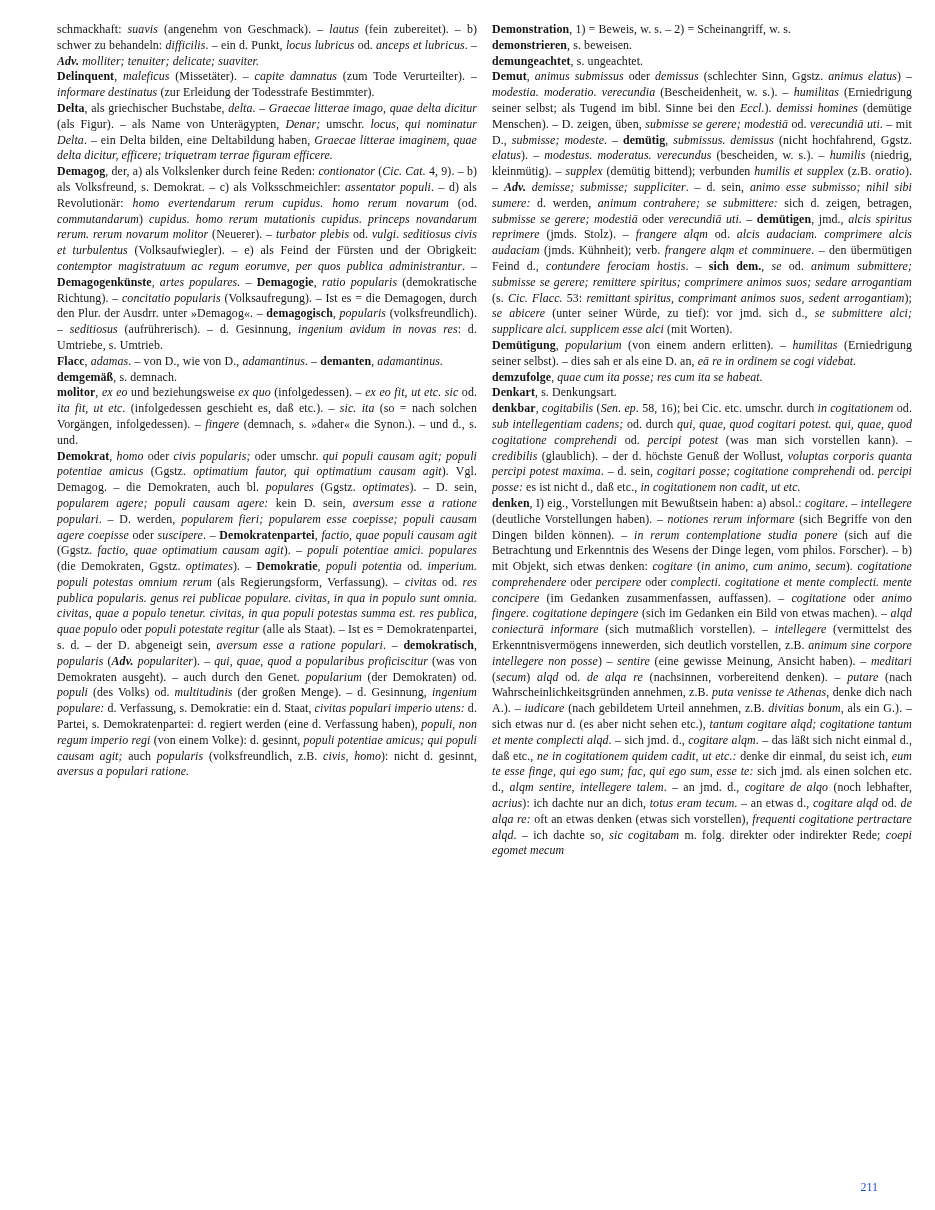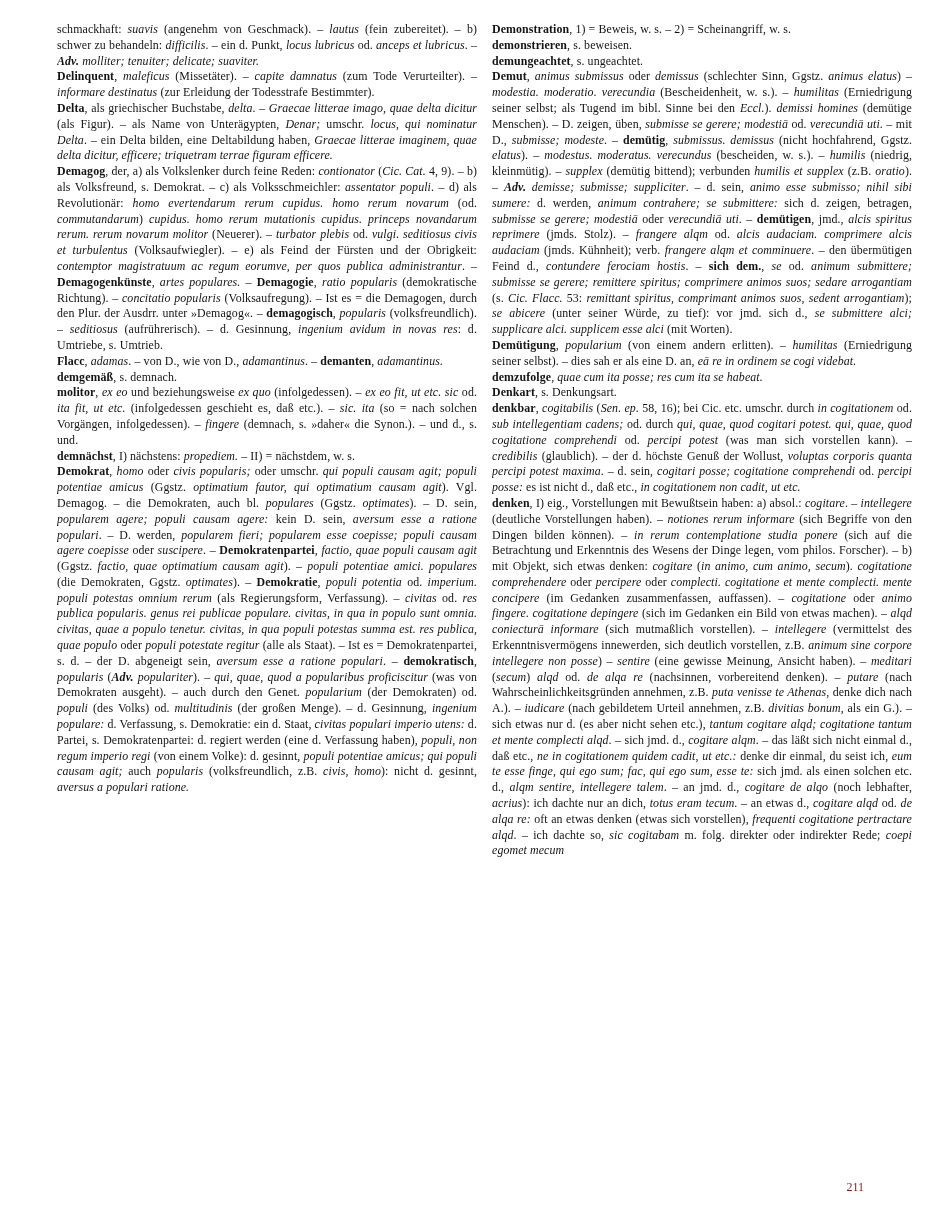--- a/index.html
+++ b/index.html
@@ -47,41 +47,40 @@
     padding: 0;
   }
   .entry b {
     font-weight: bold;
   }
   .entry i {
     font-style: italic;
   }
   .page-number {
     position: absolute;
-    right: 71px;
+    right: 57px;
     bottom: 16px;
     font-size: 12px;
     line-height: 14px;
-    color: #7f1d1d;
+    color: #1d4ed8;
   }
 </style>
 </head>
 <body>
 
 <div class="page">
   <div class="columns">
     <div class="col" id="col-left">
         <p class="entry">schmackhaft: <i>suavis</i> (angenehm von Geschmack). – <i>lautus</i> (fein zubereitet). – b) schwer zu behandeln: <i>difficilis</i>. – ein d. Punkt, <i>locus lubricus</i> od. <i>anceps et lubricus</i>. – <b><i>Adv.</i></b> <i>molliter; tenuiter; delicate; suaviter.</i></p>
         <p class="entry"><b>Delinquent</b>, <i>maleficus</i> (Missetäter). – <i>capite damnatus</i> (zum Tode Verurteilter). – <i>informare destinatus</i> (zur Erleidung der Todesstrafe Bestimmter).</p>
         <p class="entry"><b>Delta</b>, als griechischer Buchstabe, <i>delta</i>. – <i>Graecae litterae imago, quae delta dicitur</i> (als Figur). – als Name von Unterägypten, <i>Denar;</i> umschr. <i>locus, qui nominatur Delta</i>. – ein Delta bilden, eine Deltabildung haben, <i>Graecae litterae imaginem, quae delta dicitur, efficere; triquetram terrae figuram efficere.</i></p>
         <p class="entry"><b>Demagog</b>, der, a) als Volkslenker durch feine Reden: <i>contionator</i> (<i>Cic. Cat.</i> 4, 9). – b) als Volksfreund, s. Demokrat. – c) als Volksschmeichler: <i>assentator populi</i>. – d) als Revolutionär: <i>homo evertendarum rerum cupidus. homo rerum novarum</i> (od. <i>commutandarum</i>) <i>cupidus. homo rerum mutationis cupidus. princeps novandarum rerum. rerum novarum molitor</i> (Neuerer). – <i>turbator plebis</i> od. <i>vulgi. seditiosus civis et turbulentus</i> (Volksaufwiegler). – e) als Feind der Fürsten und der Obrigkeit: <i>contemptor magistratuum ac regum eorumve, per quos publica administrantur</i>. – <b>Demagogenkünste</b>, <i>artes populares.</i> – <b>Demagogie</b>, <i>ratio popularis</i> (demokratische Richtung). – <i>concitatio popularis</i> (Volksaufregung). – Ist es = die Demagogen, durch den Plur. der Ausdrr. unter »Demagog«. – <b>demagogisch</b>, <i>popularis</i> (volksfreundlich). – <i>seditiosus</i> (aufrührerisch). – d. Gesinnung, <i>ingenium avidum in novas res</i>: d. Umtriebe, s. Umtrieb.</p>
         <p class="entry"><b>Flacc</b>, <i>adamas</i>. – von D., wie von D., <i>adamantinus</i>. – <b>demanten</b>, <i>adamantinus.</i></p>
         <p class="entry"><b>demgemäß</b>, s. demnach.</p>
         <p class="entry"><b>molitor</b>, <i>ex eo</i> und beziehungsweise <i>ex quo</i> (infolgedessen). – <i>ex eo fit, ut etc. sic</i> od. <i>ita fit, ut etc.</i> (infolgedessen geschieht es, daß etc.). – <i>sic. ita</i> (so = nach solchen Vorgängen, infolgedessen). – <i>fingere</i> (demnach, s. »daher« die Synon.). – und d., s. und.</p>
-        <p class="entry"><b>demnächst</b>, I) nächstens: <i>propediem.</i> – II) = nächstdem, w. s.</p>
         <p class="entry"><b>Demokrat</b>, <i>homo</i> oder <i>civis popularis;</i> oder umschr. <i>qui populi causam agit; populi potentiae amicus</i> (Ggstz. <i>optimatium fautor, qui optimatium causam agit</i>). Vgl. Demagog. – die Demokraten, auch bl. <i>populares</i> (Ggstz. <i>optimates</i>). – D. sein, <i>popularem agere; populi causam agere:</i> kein D. sein, <i>aversum esse a ratione populari</i>. – D. werden, <i>popularem fieri; popularem esse coepisse; populi causam agere coepisse</i> oder <i>suscipere</i>. – <b>Demokratenpartei</b>, <i>factio, quae populi causam agit</i> (Ggstz. <i>factio, quae optimatium causam agit</i>). – <i>populi potentiae amici. populares</i> (die Demokraten, Ggstz. <i>optimates</i>). – <b>Demokratie</b>, <i>populi potentia</i> od. <i>imperium. populi potestas omnium rerum</i> (als Regierungsform, Verfassung). – <i>civitas</i> od. <i>res publica popularis. genus rei publicae populare. civitas, in qua in populo sunt omnia. civitas, quae a populo tenetur. civitas, in qua populi potestas summa est. res publica, quae populo</i> oder <i>populi potestate regitur</i> (alle als Staat). – Ist es = Demokratenpartei, s. d. – der D. abgeneigt sein, <i>aversum esse a ratione populari</i>. – <b>demokratisch</b>, <i>popularis</i> (<b><i>Adv.</i></b> <i>populariter</i>). – <i>qui, quae, quod a popularibus proficiscitur</i> (was von Demokraten ausgeht). – auch durch den Genet. <i>popularium</i> (der Demokraten) od. <i>populi</i> (des Volks) od. <i>multitudinis</i> (der großen Menge). – d. Gesinnung, <i>ingenium populare:</i> d. Verfassung, s. Demokratie: ein d. Staat, <i>civitas populari imperio utens:</i> d. Partei, s. Demokratenpartei: d. regiert werden (eine d. Verfassung haben), <i>populi, non regum imperio regi</i> (von einem Volke): d. gesinnt, <i>populi potentiae amicus; qui populi causam agit;</i> auch <i>popularis</i> (volksfreundlich, z.B. <i>civis, homo</i>): nicht d. gesinnt, <i>aversus a populari ratione.</i></p>
       </div>
     <div class="col" id="col-right">
         <p class="entry"><b>Demonstration</b>, 1) = Beweis, w. s. – 2) = Scheinangriff, w. s.</p>
         <p class="entry"><b>demonstrieren</b>, s. beweisen.</p>
         <p class="entry"><b>demungeachtet</b>, s. ungeachtet.</p>
         <p class="entry"><b>Demut</b>, <i>animus submissus</i> oder <i>demissus</i> (schlechter Sinn, Ggstz. <i>animus elatus</i>) – <i>modestia. moderatio. verecundia</i> (Bescheidenheit, w. s.). – <i>humilitas</i> (Erniedrigung seiner selbst; als Tugend im bibl. Sinne bei den <i>Eccl.</i>). <i>demissi homines</i> (demütige Menschen). – D. zeigen, üben, <i>submisse se gerere; modestiā</i> od. <i>verecundiā uti</i>. – mit D., <i>submisse; modeste</i>. – <b>demütig</b>, <i>submissus. demissus</i> (nicht hochfahrend, Ggstz. <i>elatus</i>). – <i>modestus. moderatus. verecundus</i> (bescheiden, w. s.). – <i>humilis</i> (niedrig, kleinmütig). – <i>supplex</i> (demütig bittend); verbunden <i>humilis et supplex</i> (z.B. <i>oratio</i>). – <b><i>Adv.</i></b> <i>demisse; submisse; suppliciter</i>. – d. sein, <i>animo esse submisso; nihil sibi sumere:</i> d. werden, <i>animum contrahere; se submittere:</i> sich d. zeigen, betragen, <i>submisse se gerere; modestiā</i> oder <i>verecundiā uti</i>. – <b>demütigen</b>, jmd., <i>alcis spiritus reprimere</i> (jmds. Stolz). – <i>frangere alqm</i> od. <i>alcis audaciam. comprimere alcis audaciam</i> (jmds. Kühnheit); verb. <i>frangere alqm et comminuere</i>. – den übermütigen Feind d., <i>contundere ferociam hostis</i>. – <b>sich dem.</b>, <i>se</i> od. <i>animum submittere; submisse se gerere; remittere spiritus; comprimere animos suos; sedare arrogantiam</i> (s. <i>Cic. Flacc.</i> 53: <i>remittant spiritus, comprimant animos suos, sedent arrogantiam</i>); <i>se abicere</i> (unter seiner Würde, zu tief): vor jmd. sich d., <i>se submittere alci; supplicare alci. supplicem esse alci</i> (mit Worten).</p>
         <p class="entry"><b>Demütigung</b>, <i>popularium</i> (von einem andern erlitten). – <i>humilitas</i> (Erniedrigung seiner selbst). – dies sah er als eine D. an, <i>eā re in ordinem se cogi videbat.</i></p>
         <p class="entry"><b>demzufolge</b>, <i>quae cum ita posse; res cum ita se habeat.</i></p>
         <p class="entry"><b>Denkart</b>, s. Denkungsart.</p>

